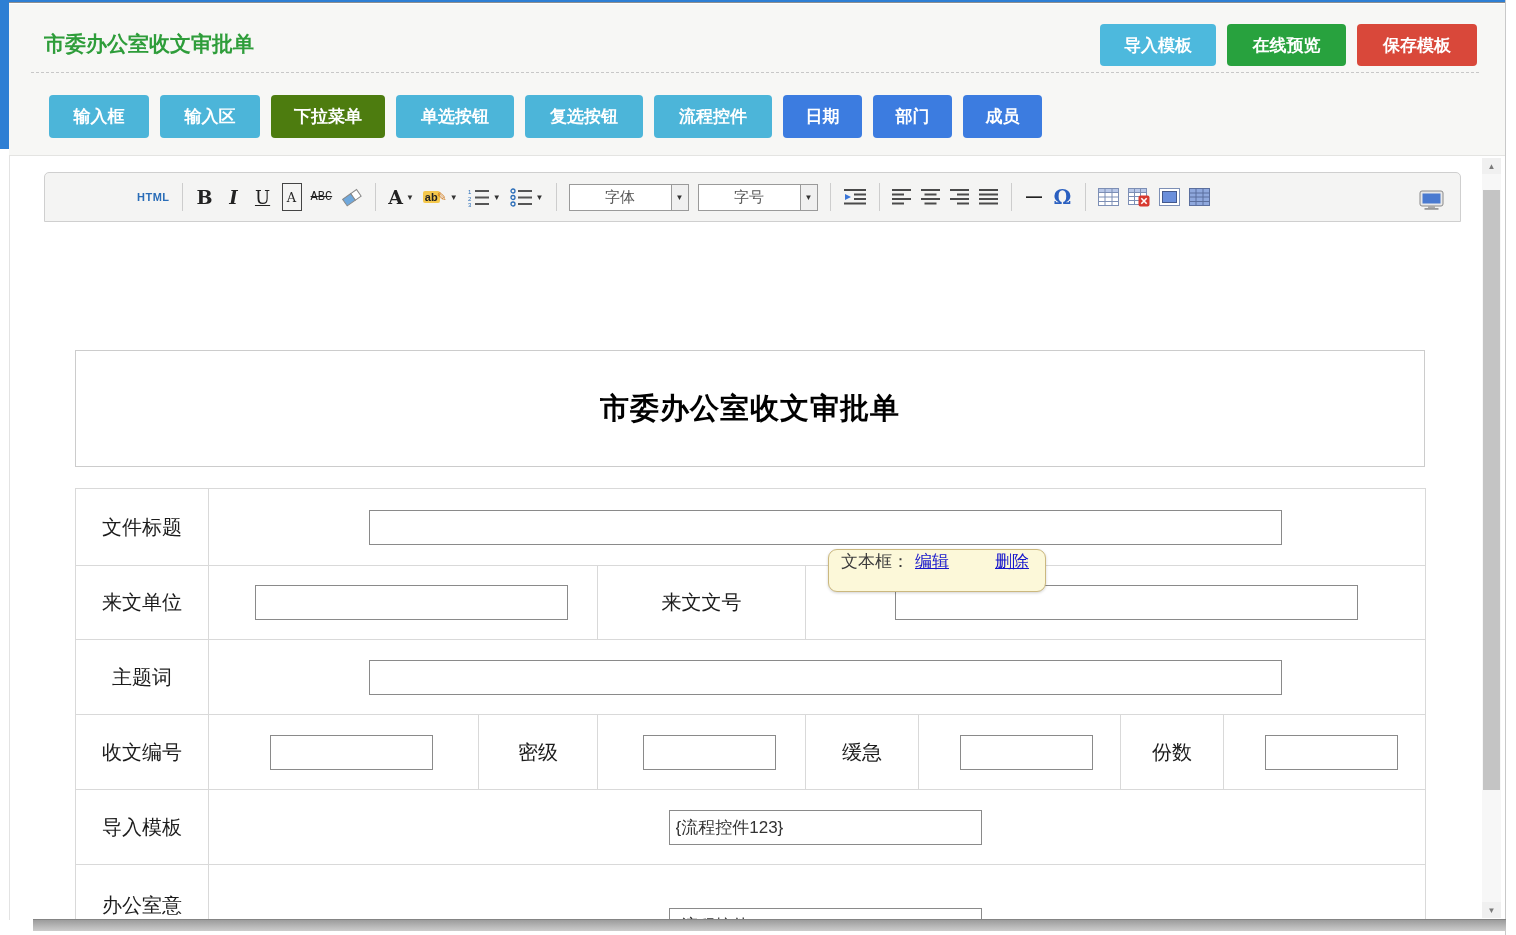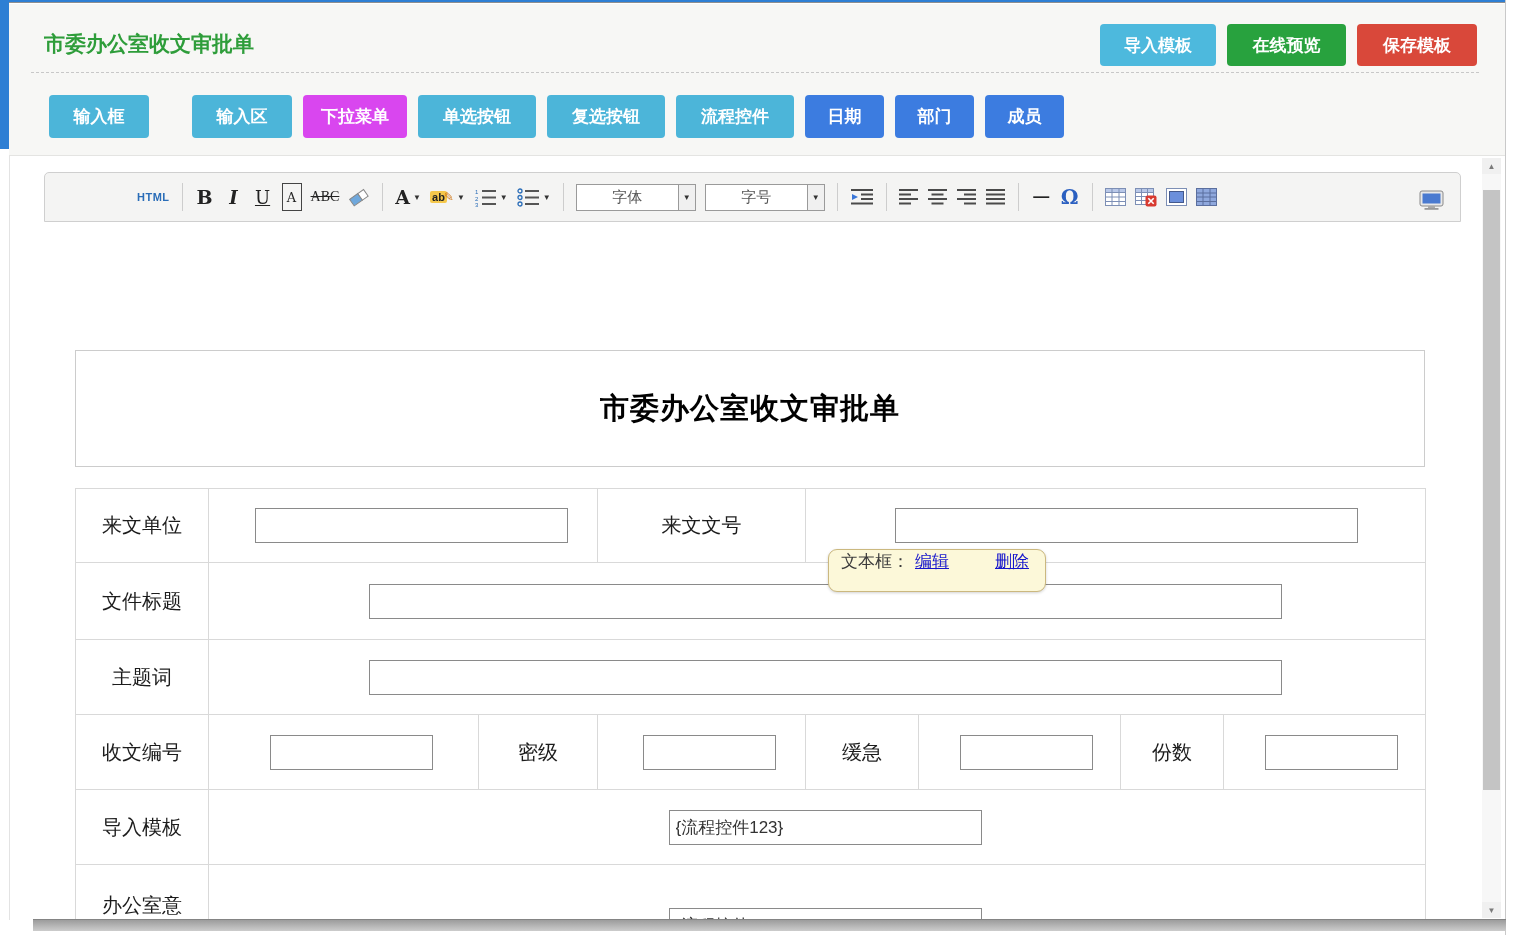--- a/index.html
+++ b/index.html
@@ -25,21 +25,21 @@
   
   .toolbar{ position:absolute; left:44px; top:172px; width:1417px; height:50px; background:#f4f4f3;
             border:1px solid #cfcfcf; border-radius:5px 5px 0 0; display:flex; align-items:center; padding-left:92px; gap:9px; }
   .ti{ display:inline-flex; align-items:center; justify-content:center; min-width:20px; height:28px; color:#222; cursor:pointer; }
   .tsep{ width:1px; height:28px; background:#cdcdcd; margin:0 3px; }
   .t-html{ font-weight:bold; font-size:11px; color:#2a6db8; letter-spacing:.5px; }
   .t-b{ font-family:"DejaVu Serif",serif; font-weight:bold; font-size:19px; }
   .t-i{ font-family:"DejaVu Serif",serif; font-style:italic; font-weight:bold; font-size:18px; }
   .t-u{ font-family:"DejaVu Serif",serif; font-size:18px; text-decoration:underline; }
   .t-abox{ font-family:"DejaVu Serif",serif; font-size:13px; border:1px solid #444; padding:0 3px; }
-  .t-abc{ font-family:Liberation Serif, serif; font-size:14px; text-decoration:line-through; }
+  .t-abc{ font-family:Liberation Mono, monospace; font-size:12px; text-decoration:line-through; }
   .t-A{ font-family:"DejaVu Serif",serif; font-weight:bold; font-size:19px; }
   .t-ab{ font-size:11px; font-weight:bold; background:#f5c84c; padding:0 2px; border-radius:2px; }
   .t-pencil{ font-size:12px; color:#d07818; margin-left:-3px; }
   .t-hr{ font-weight:bold; font-size:16px; letter-spacing:-1px; }
   .t-omega{ color:#2a5fc0; font-size:20px; font-weight:bold; font-family:"DejaVu Serif",serif; }
   .caret{ font-size:8px; color:#333; margin-left:3px; }
   .tb-select{ display:flex; width:120px; height:27px; background:#fff; border:1px solid #9a9a9a; cursor:pointer; }
   .tb-select .val{ flex:1; display:flex; align-items:center; justify-content:center; color:#555; font-size:15px; font-family:"DejaVu Serif",serif; }
   .tb-select .arrow{ width:17px; display:flex; align-items:center; justify-content:center; border-left:1px solid #9a9a9a; background:#f0f0f0; font-size:8px; color:#333; }
   .t-monitor{ position:absolute; right:16px; top:13px; }
@@ -93,22 +93,22 @@
   <header class="panel">
     <h1 style="color: rgb(46, 157, 58);">市委办公室收文审批单</h1>
     <div class="dashed-sep"></div>
     <div class="actions">
       <button style="width: 116px; background-color: rgb(77, 185, 221);">导入模板</button>
       <button style="width: 119px; background-color: rgb(40, 162, 62);">在线预览</button>
       <button style="width: 120px; background-color: rgb(217, 72, 58);">保存模板</button>
     </div>
     <div class="controls">
       <button style="width: 100px; background-color: rgb(76, 181, 217);">输入框</button>
-      <button style="width: 100px; background-color: rgb(76, 181, 217); margin-left: 32px;">输入区</button>
-      <button style="width: 104px; background-color: #d946ef;">下拉菜单</button>
+      <button style="width: 100px; background-color: rgb(76, 181, 217);">输入区</button>
+      <button style="width: 114px; background-color: #4d7c0f;">下拉菜单</button>
       <button style="width: 118px; background-color: rgb(76, 181, 217);">单选按钮</button>
       <button style="width: 118px; background-color: rgb(76, 181, 217);">复选按钮</button>
       <button style="width: 118px; background-color: rgb(76, 181, 217);">流程控件</button>
       <button style="width: 79px; background-color: rgb(60, 124, 224);">日期</button>
       <button style="width: 79px; background-color: rgb(60, 124, 224);">部门</button>
       <button style="width: 79px; background-color: rgb(60, 124, 224);">成员</button>
     </div>
   </header>
 
   <div class="toolbar">
@@ -273,34 +273,34 @@
         <col style="width:133px">
           <col style="width:270px">
           <col style="width:119px">
           <col style="width:208px">
         <col style="width:113px">
           <col style="width:202px">
           <col style="width:103px">
           <col style="width:202px">
       </colgroup>
       <tbody>
-          <tr style="height:74px">
+          <tr style="height:77px">
+        <td>文件标题</td>
+        <td colspan="7" class="cell-input">
+          <input class="ipt w913 ml16" style="">
+        </td>
+      </tr>
+      <tr style="height:74px">
         <td>来文单位</td>
         <td colspan="2" class="cell-input">
           <input class="ipt w313 ml16" style="">
         </td>
         <td>来文文号</td>
         <td colspan="4" class="cell-input">
           <input class="ipt w463 ml22" style="">
-        </td>
-      </tr>
-      <tr style="height:77px">
-        <td>文件标题</td>
-        <td colspan="7" class="cell-input">
-          <input class="ipt w913 ml16" style="">
         </td>
       </tr>
       <tr style="height:75px">
         <td>主题词</td>
         <td colspan="7" class="cell-input">
           <input class="ipt w913 ml16" style="">
         </td>
       </tr>
       <tr style="height:75px">
         <td>收文编号</td>

